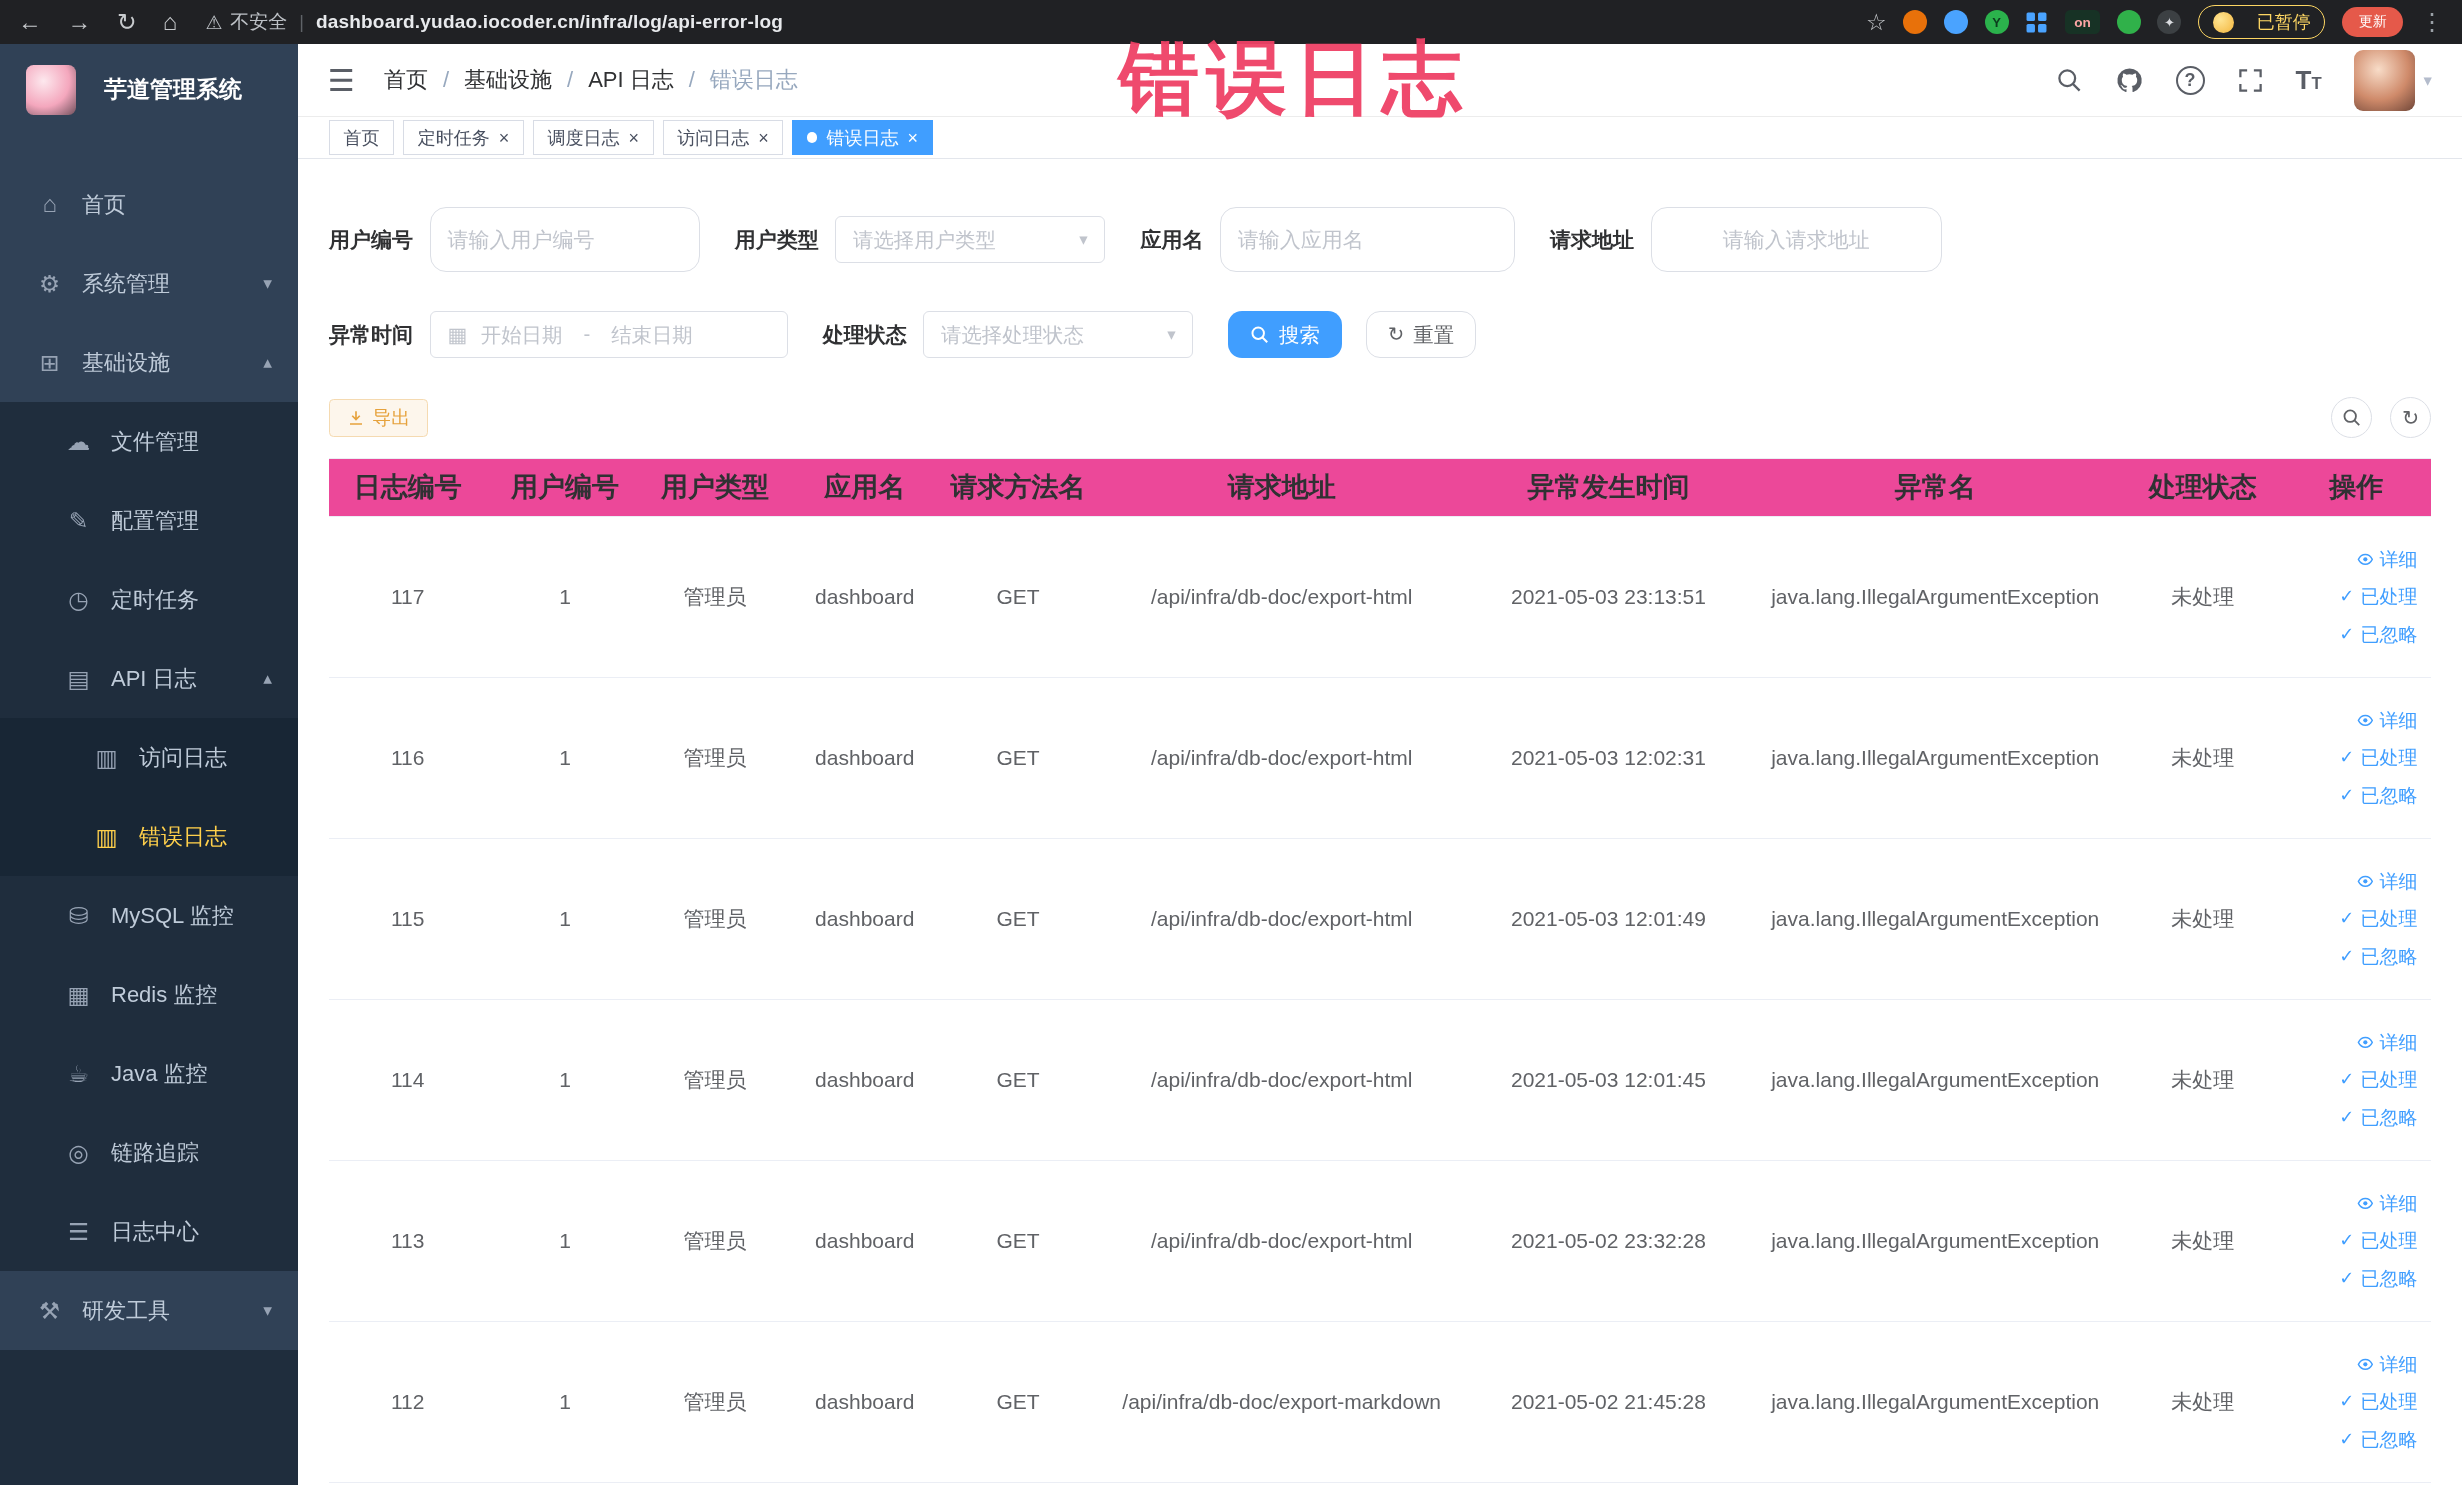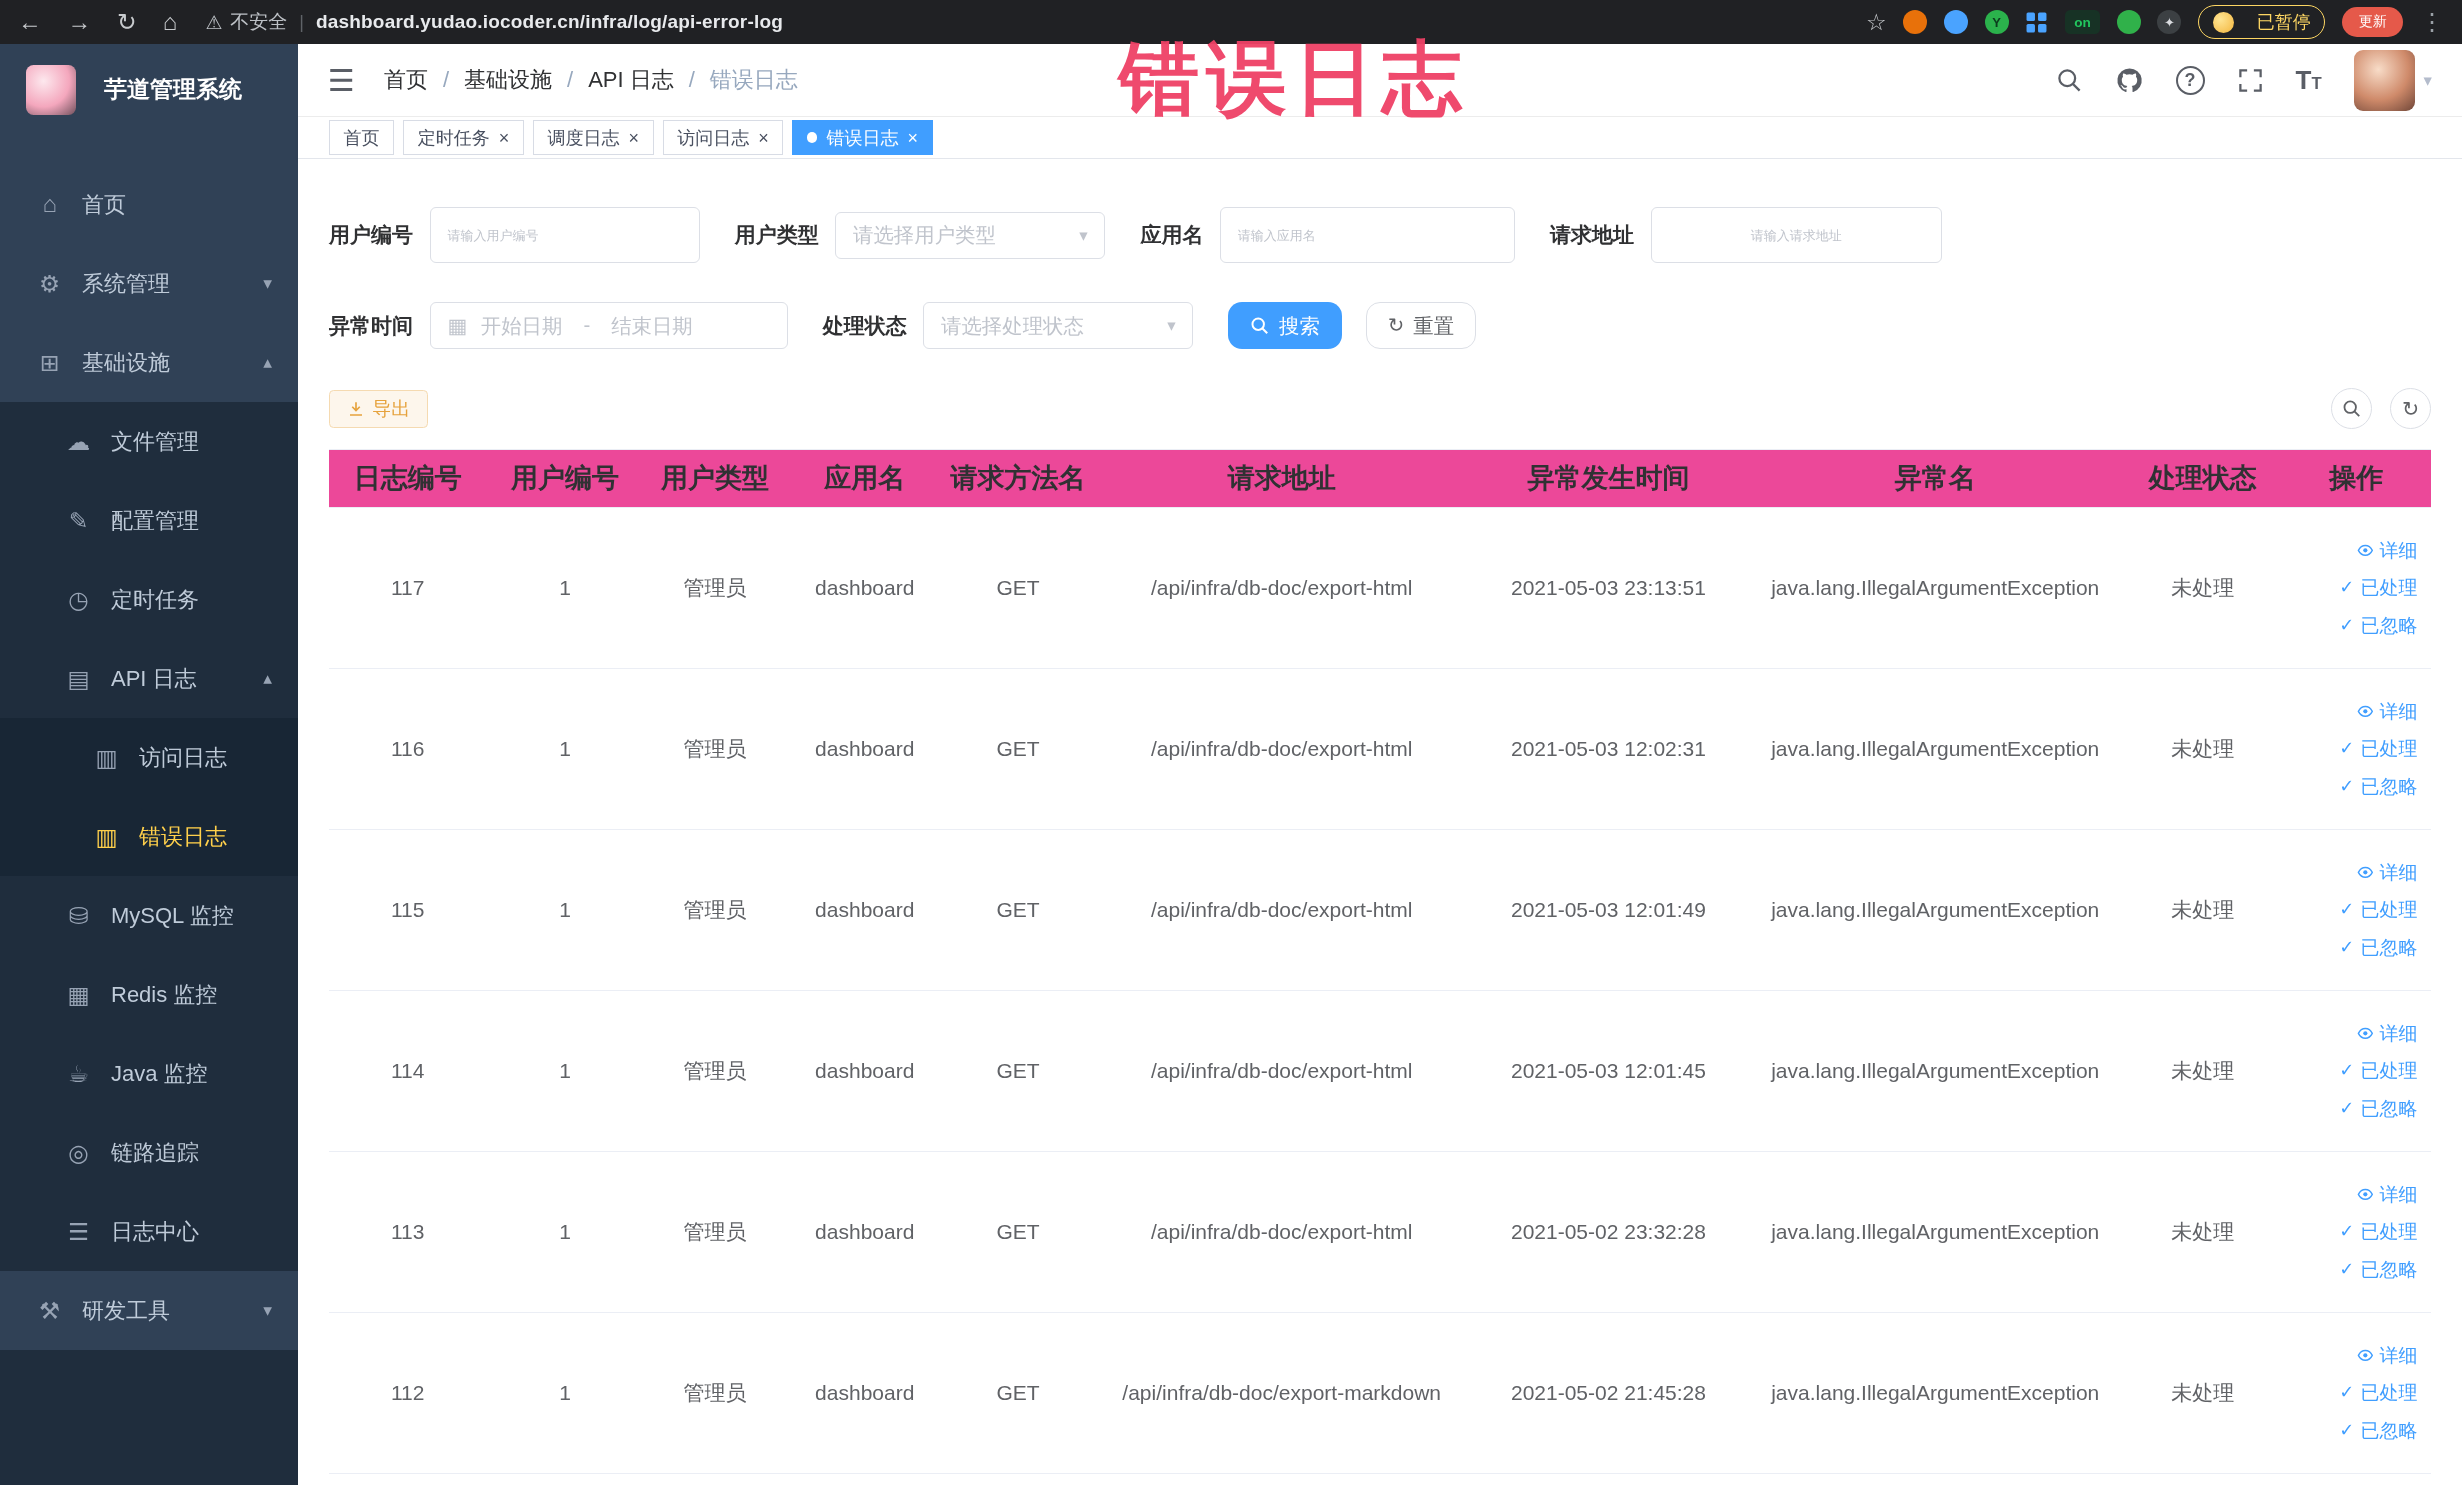--- a/index.html
+++ b/index.html
@@ -12,21 +12,21 @@
   .addr { display:flex; align-items:center; gap:12px; color:#e8eaed; font-size:19px; flex:1; min-width:0; margin-left:9px; }
   .addr .warn { color:#bdc1c6; display:flex; gap:7.6px; align-items:center; }
   .addr .vsep { color:#5f6368; font-size:18px; }
   .url { color:#e8eaed; font-weight:600; letter-spacing:0.2px; white-space:nowrap; }
   .ext-tray { display:flex; align-items:center; gap:16.7px; margin-left:auto; }
   .star { color:#c7cacd; font-size:23px; }
   .ext { width:24px; height:24px; border-radius:50%; display:inline-flex; align-items:center; justify-content:center; font-size:13px; font-weight:700; color:#fff; }
   .e1 { background:#e8710a; }
   .e2 { background:#4aa3ff; }
   .e3 { background:#2bb24c; color:#0b3d1d; }
-  .e5 { background:#173225; color:#22c55e; border-radius:5.3px; width:35px; font-size:13.6px; }
+  .e5 { background:#173225; color:#fca5a5; border-radius:5.3px; width:35px; font-size:13.6px; }
   .e6 { background:#30b14a; }
   .e7 { background:#3c4043; color:#dadce0; }
   .pause { display:flex; align-items:center; gap:23px; border:1.5px solid #fdd663; border-radius:756px; padding:3.8px 13.6px; color:#fdd663; font-size:18px; white-space:nowrap; }
   .face { width:21px; height:21px; border-radius:50%; background:radial-gradient(circle at 35% 35%, #ffe594, #f3b53c); }
   .update { background:#e5594a; color:#fff; border-radius:756px; padding:6px 16.7px; font-size:14px; white-space:nowrap; }
   .kebab { color:#9aa0a6; font-size:24px; }
 
   
   .app { display:flex; height:1442px; }
   .sidebar { width:298px; flex-shrink:0; background:#1f2d3d; color:#bfcbd9; overflow:hidden; }
@@ -65,21 +65,21 @@
   .tag { display:inline-flex; align-items:center; gap:9px; height:35px; padding:0 13.6px; border:0.8px solid #d8dce5; background:#fff; color:#495060; font-size:18px; cursor:pointer; white-space:nowrap; }
   .tag .x { font-size:18px; line-height:1; }
   .tag.active { background:#409eff; border-color:#409eff; color:#fff; }
   .dot { width:10.6px; height:10.6px; border-radius:50%; background:#fff; }
 
   
   .content { flex:1; padding:48px 31px 0 31px; background:#fff; overflow:hidden; }
   .frow { display:flex; align-items:center; margin-bottom:39px; }
   .fgroup { display:flex; align-items:center; margin-right:35px; }
   .flabel { font-weight:700; font-size:21px; color:#303133; margin-right:16.7px; white-space:nowrap; }
-  .tin { height:56px; border:1.5px solid #dcdfe6; border-radius:6px; padding:0 16.7px; font-size:13px; color:#606266; outline:none; background:#fff; font-family:inherit; }
+  .tin { height:65px; border:1.5px solid #dcdfe6; border-radius:16px; padding:0 16.7px; font-size:21px; color:#606266; outline:none; background:#fff; font-family:inherit; }
   .tin::placeholder { color:#c0c4cc; }
   .selwrap { height:47px; border:1.5px solid #dcdfe6; border-radius:6px; display:flex; align-items:center; padding:0 16.7px; font-size:20.4px; background:#fff; cursor:pointer; }
   .placeholder { color:#c0c4cc; white-space:nowrap; }
   .sel-arrow { margin-left:auto; color:#c0c4cc; font-size:16.7px; }
   .cal { color:#c0c4cc; font-size:21px; margin-right:13.6px; }
   .rsep { color:#c0c4cc; margin:0 21px; }
   .w357 { width:270px; } .w390 { width:295px; } .w384 { width:291px;text-align:center; } .w473 { width:358px; }
   .btn { height:47px; border-radius:14px; display:inline-flex; align-items:center; gap:9px; padding:0 21px; font-size:20.4px; cursor:pointer; border:1.5px solid transparent; font-family:inherit; }
   .btn-primary { background:#409eff; color:#fff; }
   .btn-plain { background:#fff; border-color:#dcdfe6; color:#606266; margin-left:24px; }

